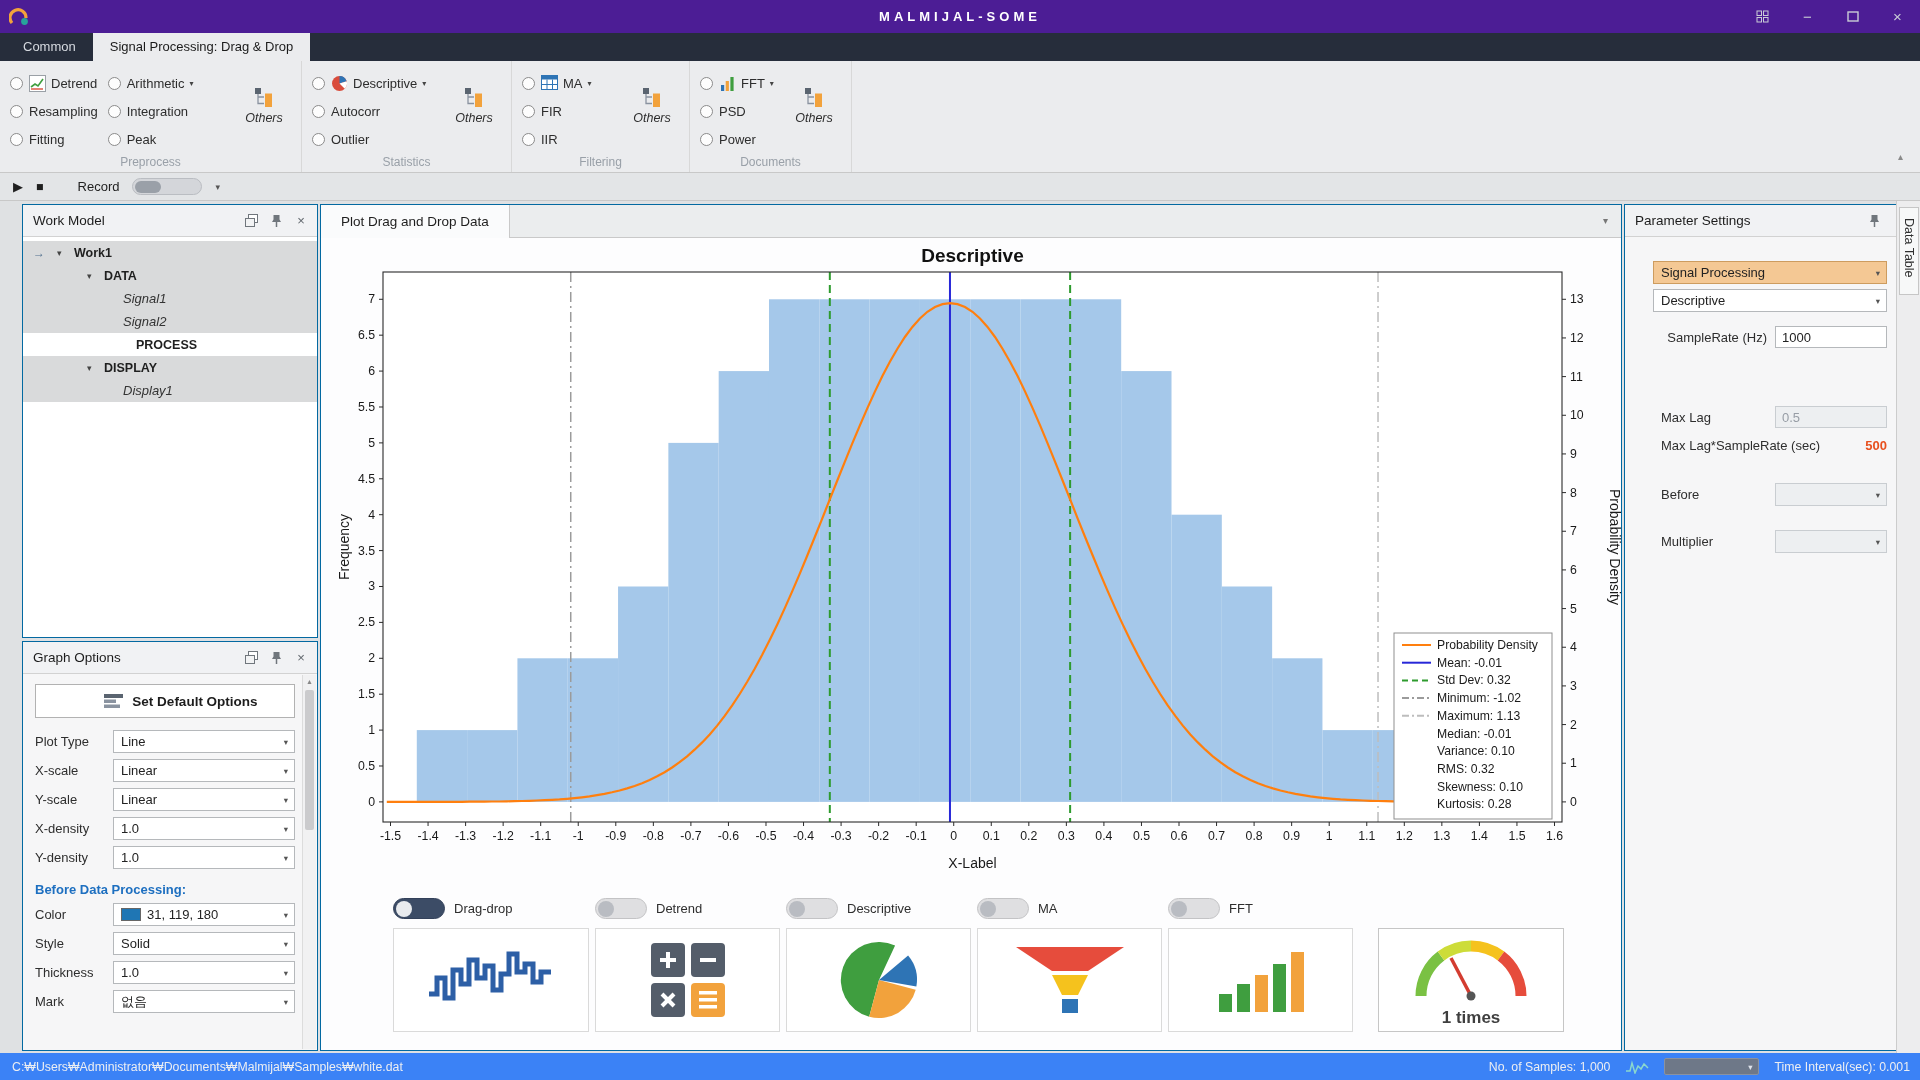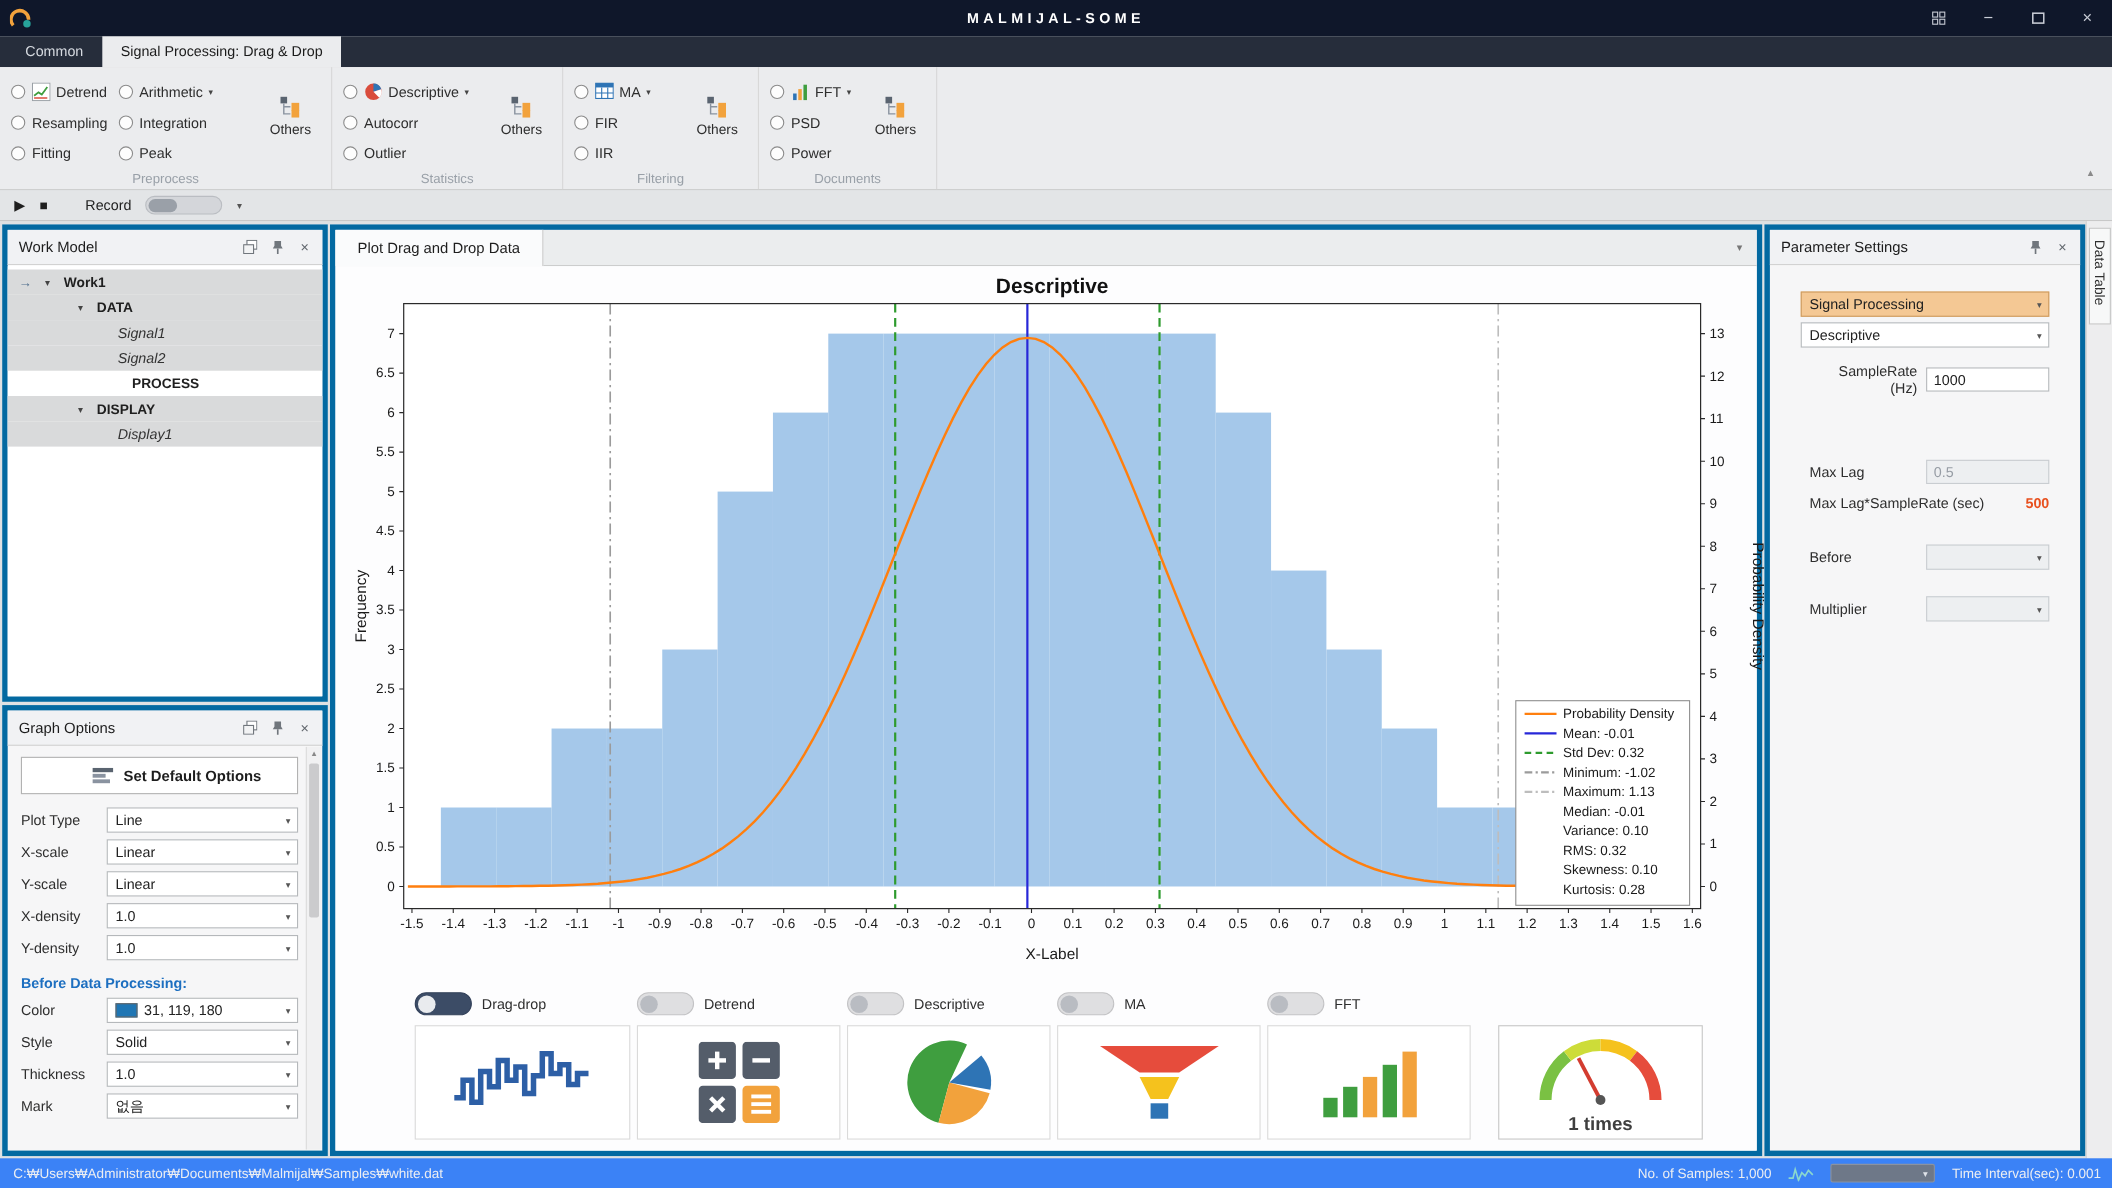--- a/index.html
+++ b/index.html
@@ -1,54 +1,54 @@
 <!DOCTYPE html>
 <html><head>
 <meta charset="utf-8">
 <style>
   * { box-sizing: border-box; margin: 0; padding: 0; }
   html,body { width:1920px; height:1080px; overflow:hidden; background:#dfe1e3;
     font-family:"Liberation Sans", sans-serif; }
   #app { position:relative; width:1920px; height:1080px; background:#dfe1e3; }
 
   
-  #titlebar { position:absolute; top:0; left:0; right:0; height:33px; background:#0f172a; display:flex; align-items:center; }
+  #titlebar { position:absolute; top:0; left:0; right:0; height:33px; background:#4c1d95; display:flex; align-items:center; }
   #logo { margin-left:9px; width:22px; height:22px; display:flex; align-items:center; }
   #title { position:absolute; left:0; right:0; text-align:center; color:#fff; font-size:13px; font-weight:bold; letter-spacing:4px; }
   #winbtns { position:absolute; right:0; top:0; height:33px; display:flex; }
   .wbtn { width:45px; height:33px; display:flex; align-items:center; justify-content:center; color:#c9cdd6; font-size:15px; }
 
   
   #tabrow { position:absolute; top:33px; left:0; right:0; height:28px; background:#262d3b; display:flex; padding-left:6px; }
   .tab { padding:0 17px; line-height:28px; font-size:13px; color:#d6dae0; }
   .tab.active { background:#ebecee; color:#1b1b1b; }
 
   
   #ribbon { position:absolute; top:61px; left:0; right:0; height:112px; background:#ebecee; border-bottom:1px solid #c8c8c8; display:flex; }
   .rgroup { position:relative; border-right:1px solid #d8d8d8; padding:12px 6px 16px 10px; display:flex; align-items:flex-start; }
   .rcol { display:flex; flex-direction:column; gap:8px; margin-right:10px; }
   .ritem { display:flex; align-items:center; height:20px; font-size:13px; color:#2d2d2d; white-space:nowrap; }
   .radio { width:13px; height:13px; border:1px solid #8b8b8b; border-radius:50%; background:#fdfdfd; margin-right:6px; flex:none; }
   .ricon { width:17px; height:17px; margin-right:5px; flex:none; display:flex; }
   .rcaret { font-size:8px; color:#444; margin-left:5px; }
   .others { display:flex; flex-direction:column; align-items:center; justify-content:center; gap:4px; margin:14px 2px 0 auto; width:58px; }
-  .olabel { font-size:12.5px; color:#2d2d2d; }
+  .olabel { font-size:12.5px; color:#2d2d2d;font-style:italic; }
   .glabel { position:absolute; left:0; right:0; bottom:3px; text-align:center; font-size:12px; color:#99a0a8; }
   #ribbon-collapse { position:absolute; left:1898px; top:151px; font-size:10px; color:#8a8a8a; }
 
   
   #toolbar { position:absolute; top:173px; left:0; right:0; height:28px; background:#e3e5e7; border-bottom:1px solid #c8c8c8; display:flex; align-items:center; gap:13px; padding-left:13px; }
   .tb-icon { font-size:12.5px; color:#1f1f1f; }
   #record-label { font-size:13px; color:#222;padding-left:21px; }
   #record-toggle { width:70px; height:17px; border-radius:9px; background:#d4d6da; border:1px solid #babdc2; position:relative; }
   .rec-knob { position:absolute; left:2px; top:1.5px; width:26px; height:12px; border-radius:6px; background:#9aa0a8; }
   .tb-caret { font-size:9px; color:#555; }
 
   
-  .panel { position:absolute; background:#fff; border:5px solid #0369a1; }
+  .panel { position:absolute; background:#fff; border:1px solid #0369a1;margin-left:20px; }
   .panel-header { height:32px; display:flex; align-items:center; background:#f1f2f4; border-bottom:1px solid #d2d2d2; padding:0 8px 0 10px; font-size:13.5px; color:#1c1c1c; }
   .ph-title { flex:1; }
   .hicon { width:16px; height:16px; display:flex; align-items:center; justify-content:center; color:#60666c; margin-left:9px; font-size:13px; }
 
   
   #work-model { left:2px; top:204px; width:296px; height:434px; }
   #wm-tree { position:absolute; top:33px; left:0; right:0; bottom:0; background:#fff; padding-top:3px; }
   .trow { position:relative; height:23px; display:flex; align-items:center; font-size:13px; color:#1f1f1f; }
   .trow.sel { background:#d9dadb; }
   .tarrow { position:absolute; left:10px; font-size:12px; color:#52708e; }

